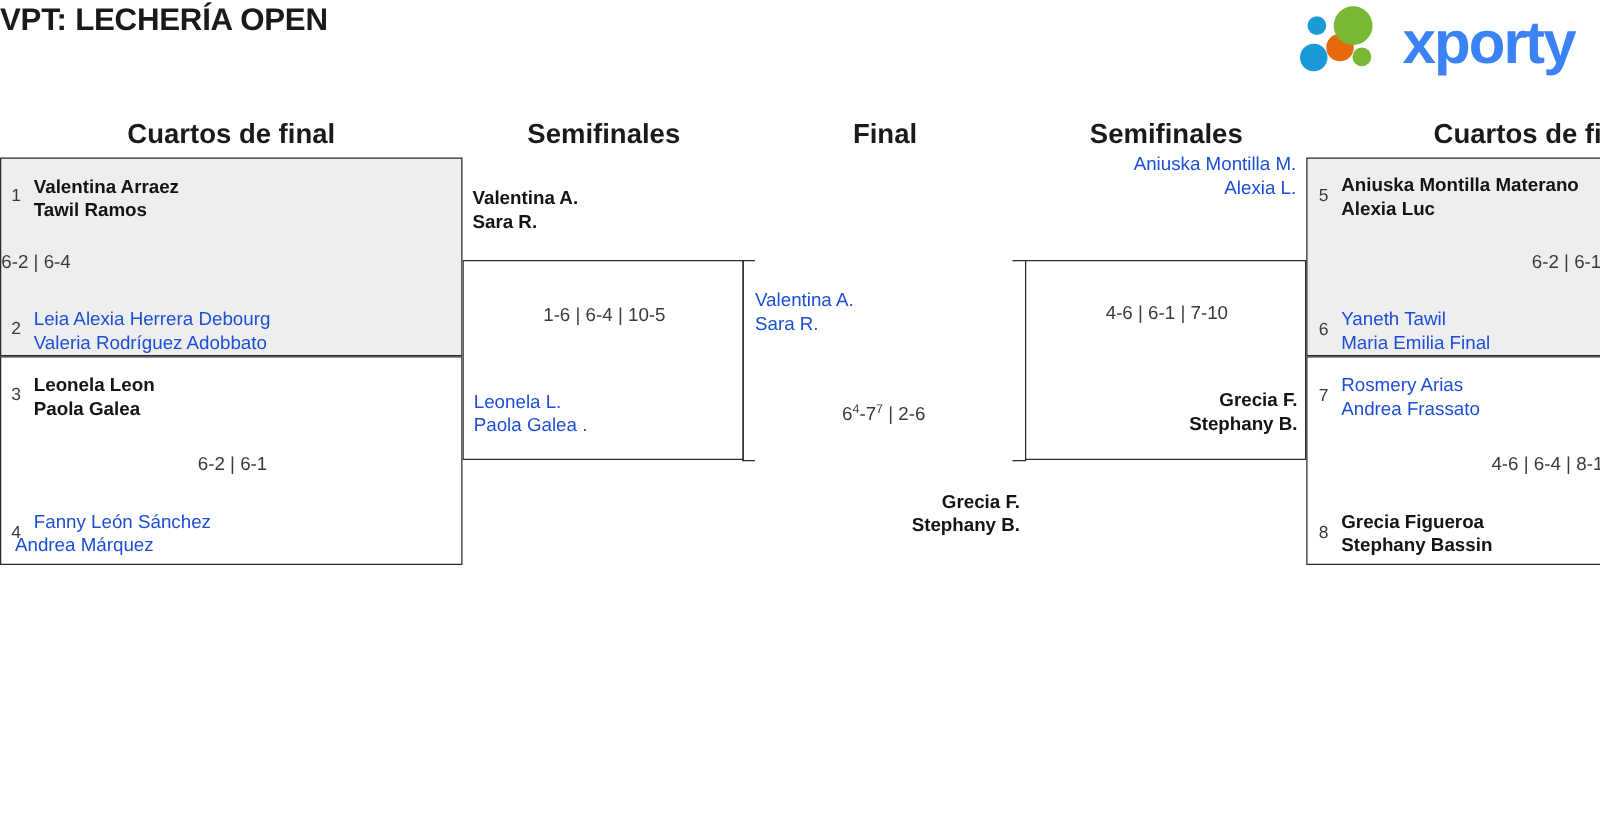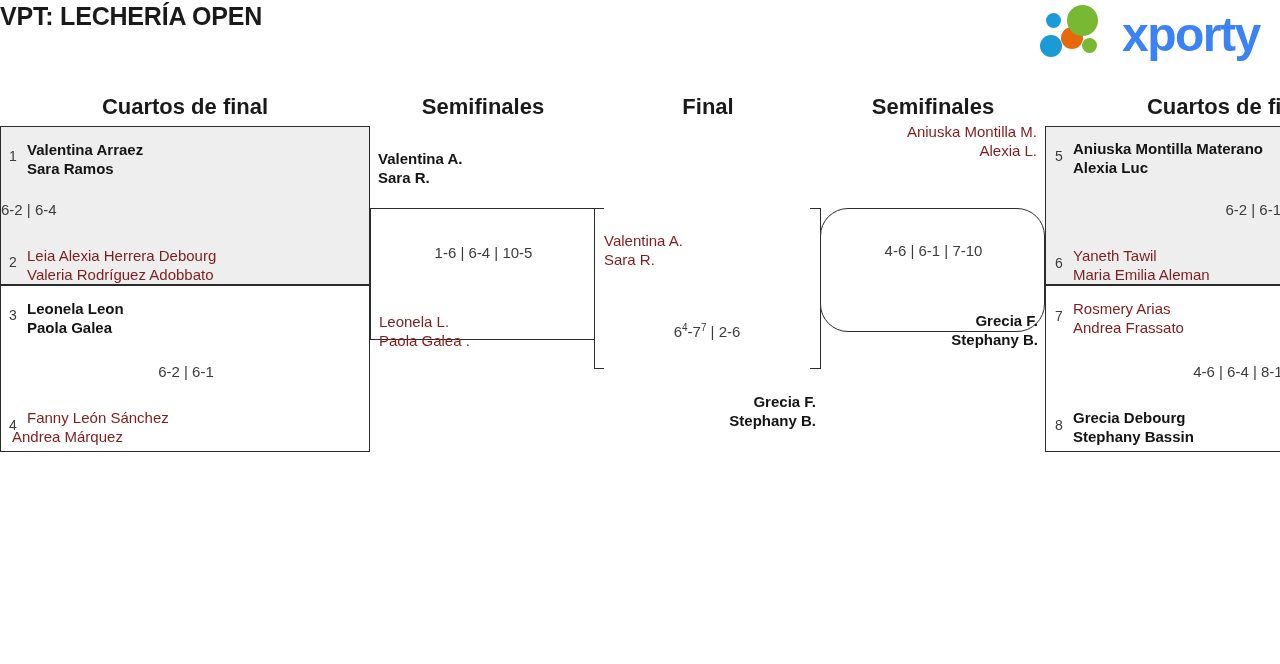--- a/index.html
+++ b/index.html
@@ -79,21 +79,21 @@
     color: #3b3b3b;
     line-height: 16px;
   }
   .team {
     position: absolute;
     font-size: 15px;
     line-height: 19px;
     white-space: nowrap;
   }
   .team.win  { font-weight: 700; color: #141414; }
-  .team.lose { font-weight: 400; color: #7f1d1d; }
+  .team.lose { font-weight: 400; color: #1d4ed8; }
   .score {
     position: absolute;
     font-size: 15px;
     color: #3b3b3b;
     line-height: 19px;
     white-space: nowrap;
   }
   .score sup { font-size: 10px; vertical-align: super; line-height: 0; }
 
   
@@ -122,38 +122,38 @@
 
 <div class="round-head" style="left:85px; width:200px;">Cuartos de final</div>
 <div class="round-head" style="left:383px; width:200px;">Semifinales</div>
 <div class="round-head" style="left:608px; width:200px;">Final</div>
 <div class="round-head" style="left:833px; width:200px;">Semifinales</div>
 <div class="round-head" style="left:1130px; width:200px;">Cuartos de final</div>
 
 <div class="box shaded" style="left:0px; top:126px; width:370px; height:159px;">
   <div class="seed" style="left:8px; top:21px;">1</div>
   <div class="team win" style="left:26px; top:13px;">Valentina Arraez</div>
-  <div class="team win" style="left:26px; top:32px;">Sara Ramos</div>
+  <div class="team win" style="left:26px; top:32px;">Tawil Ramos</div>
   <div class="score" style="left:0px; top:73px; width:370px; text-align:left;">6-2 | 6-4</div>
   <div class="seed" style="left:8px; top:127px;">2</div>
   <div class="team lose" style="left:26px; top:119px;">Leia Alexia Herrera Debourg</div>
   <div class="team lose" style="left:26px; top:138px;">Valeria Rodríguez Adobbato</div>
 </div>
 
 <div class="box plain" style="left:0px; top:285px; width:370px; height:167px;">
   <div class="seed" style="left:8px; top:21px;">3</div>
   <div class="team win" style="left:26px; top:13px;">Leonela Leon</div>
   <div class="team win" style="left:26px; top:32px;">Paola Galea</div>
   <div class="score" style="left:0px; top:76px; width:370px; text-align:center;">6-2 | 6-1</div>
   <div class="seed" style="left:8px; top:131px;">4</div>
   <div class="team lose" style="left:26px; top:122px;">Fanny León Sánchez</div>
   <div class="team lose" style="left:11px; top:141px;text-align:center;">Andrea Márquez</div>
 </div>
 
-<div class="box plain" style="left:370px; top:208px; width:225px; height:132px;">
+<div class="box plain" style="left:370px; top:208px; width:225px; height:160px;">
   <div class="score" style="left:0px; top:34px; width:225px; text-align:center;">1-6 | 6-4 | 10-5</div>
   <div class="team lose" style="left:8px; top:103px;">Leonela L.</div>
   <div class="team lose" style="left:8px; top:122px;">Paola Galea .</div>
 </div>
 
 <div class="team win" style="left:378px; top:149px;">Valentina A.</div>
 <div class="team win" style="left:378px; top:168px;">Sara R.</div>
 
 <div class="line-v" style="left:594px; top:208px; height:161px;"></div>
 <div class="line-h" style="left:594px; top:208px; width:10px;"></div>
@@ -162,39 +162,39 @@
 <div class="line-v" style="left:820px; top:208px; height:161px;"></div>
 <div class="line-h" style="left:810px; top:208px; width:10px;"></div>
 <div class="line-h" style="left:810px; top:368px; width:10px;"></div>
 
 <div class="team lose" style="left:604px; top:231px;">Valentina A.</div>
 <div class="team lose" style="left:604px; top:250px;">Sara R.</div>
 <div class="score" style="left:594px; top:322px; width:226px; text-align:center;"><span>6</span><sup>4</sup><span>-7</span><sup>7</sup><span> | 2-6</span></div>
 <div class="team win align-right" style="left:604px; top:392px; width:212px;">Grecia F.</div>
 <div class="team win align-right" style="left:604px; top:411px; width:212px;">Stephany B.</div>
 
-<div class="box plain" style="left:820px; top:208px; width:225px; height:124px;border-radius:28px;">
+<div class="box plain" style="left:820px; top:208px; width:225px; height:160px;">
   <div class="score" style="left:0px; top:32px; width:225px; text-align:center;">4-6 | 6-1 | 7-10</div>
   <div class="team win align-right" style="left:0px; top:102px; width:217px;">Grecia F.</div>
   <div class="team win align-right" style="left:0px; top:121px; width:217px;">Stephany B.</div>
 </div>
 <div class="team lose align-right" style="left:828px; top:122px; width:209px;">Aniuska Montilla M.</div>
 <div class="team lose align-right" style="left:828px; top:141px; width:209px;">Alexia L.</div>
 
 <div class="box shaded" style="left:1045px; top:126px; width:290px; height:159px;">
   <div class="seed" style="left:9px; top:21px;">5</div>
   <div class="team win" style="left:27px; top:12px;">Aniuska Montilla Materano</div>
   <div class="team win" style="left:27px; top:31px;">Alexia Luc</div>
   <div class="score align-right" style="left:0px; top:73px; width:235px;">6-2 | 6-1</div>
   <div class="seed" style="left:9px; top:128px;">6</div>
   <div class="team lose" style="left:27px; top:119px;">Yaneth Tawil</div>
-  <div class="team lose" style="left:27px; top:138px;">Maria Emilia Aleman</div>
+  <div class="team lose" style="left:27px; top:138px;">Maria Emilia Final</div>
 </div>
 
 <div class="box plain" style="left:1045px; top:285px; width:290px; height:167px;">
   <div class="seed" style="left:9px; top:22px;">7</div>
   <div class="team lose" style="left:27px; top:13px;">Rosmery Arias</div>
   <div class="team lose" style="left:27px; top:32px;">Andrea Frassato</div>
   <div class="score align-right" style="left:0px; top:76px; width:245px;">4-6 | 6-4 | 8-10</div>
   <div class="seed" style="left:9px; top:131px;">8</div>
-  <div class="team win" style="left:27px; top:122px;">Grecia Debourg</div>
+  <div class="team win" style="left:27px; top:122px;">Grecia Figueroa</div>
   <div class="team win" style="left:27px; top:141px;">Stephany Bassin</div>
 </div>
 
 </body></html>

